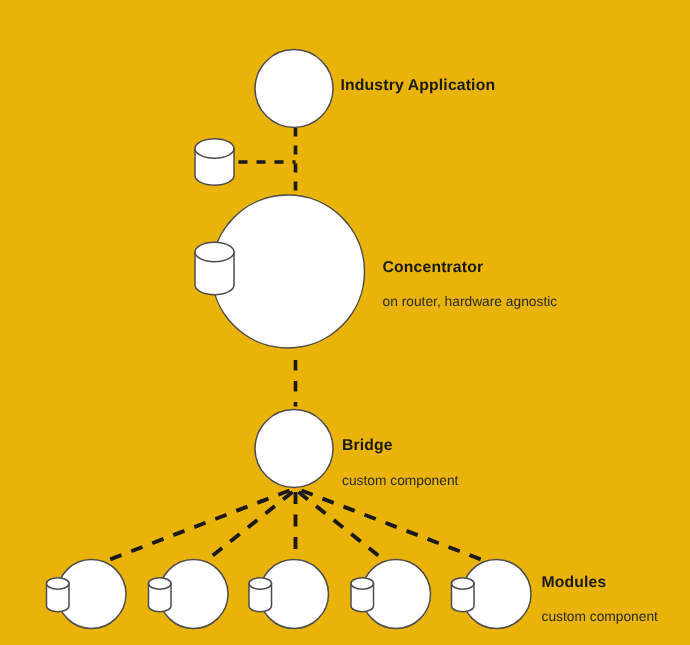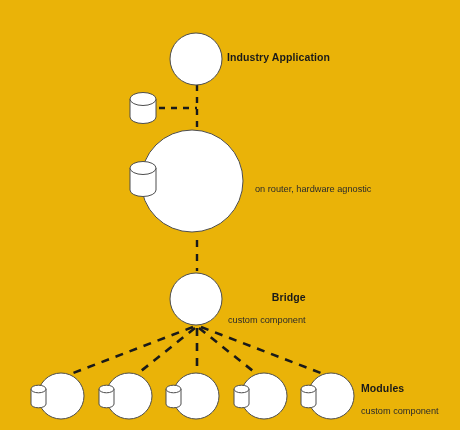--- a/index.html
+++ b/index.html
@@ -44,21 +44,21 @@
   }
   .node-label .label-sub {
     display: block;
     font-weight: normal;
     font-size: 9.2px;
     color: #2b2b2b;
     margin-top: 12px;
   }
   #label-industry-application { left: 227px; top: 51px; }
   #label-concentrator        { left: 255px; top: 172px; }
-  #label-bridge              { left: 228px; top: 291px; text-align: right; }
+  #label-bridge              { left: 228px; top: 291px; }
   #label-modules             { left: 361px; top: 382px; }
 </style>
 </head>
 <body>
 
 <div id="diagram-root">
 
   <svg id="diagram-svg" viewBox="0 0 460 430">
 
     <g>
@@ -127,20 +127,21 @@
         <ellipse cx="308.5" cy="389" rx="7.5" ry="3.8" fill="#ffffff" stroke="#4d4d4d" stroke-width="1"></ellipse>
       </g>
     </g>
   </svg>
 
   <div class="node-label" id="label-industry-application">
     <span class="label-title">Industry Application</span>
   </div>
 
   <div class="node-label" id="label-concentrator">
+    <span class="label-title">Concentrator</span>
     <span class="label-sub">on router, hardware agnostic</span>
   </div>
 
   <div class="node-label" id="label-bridge">
     <span class="label-title">Bridge</span>
     <span class="label-sub">custom component</span>
   </div>
 
   <div class="node-label" id="label-modules">
     <span class="label-title">Modules</span>

